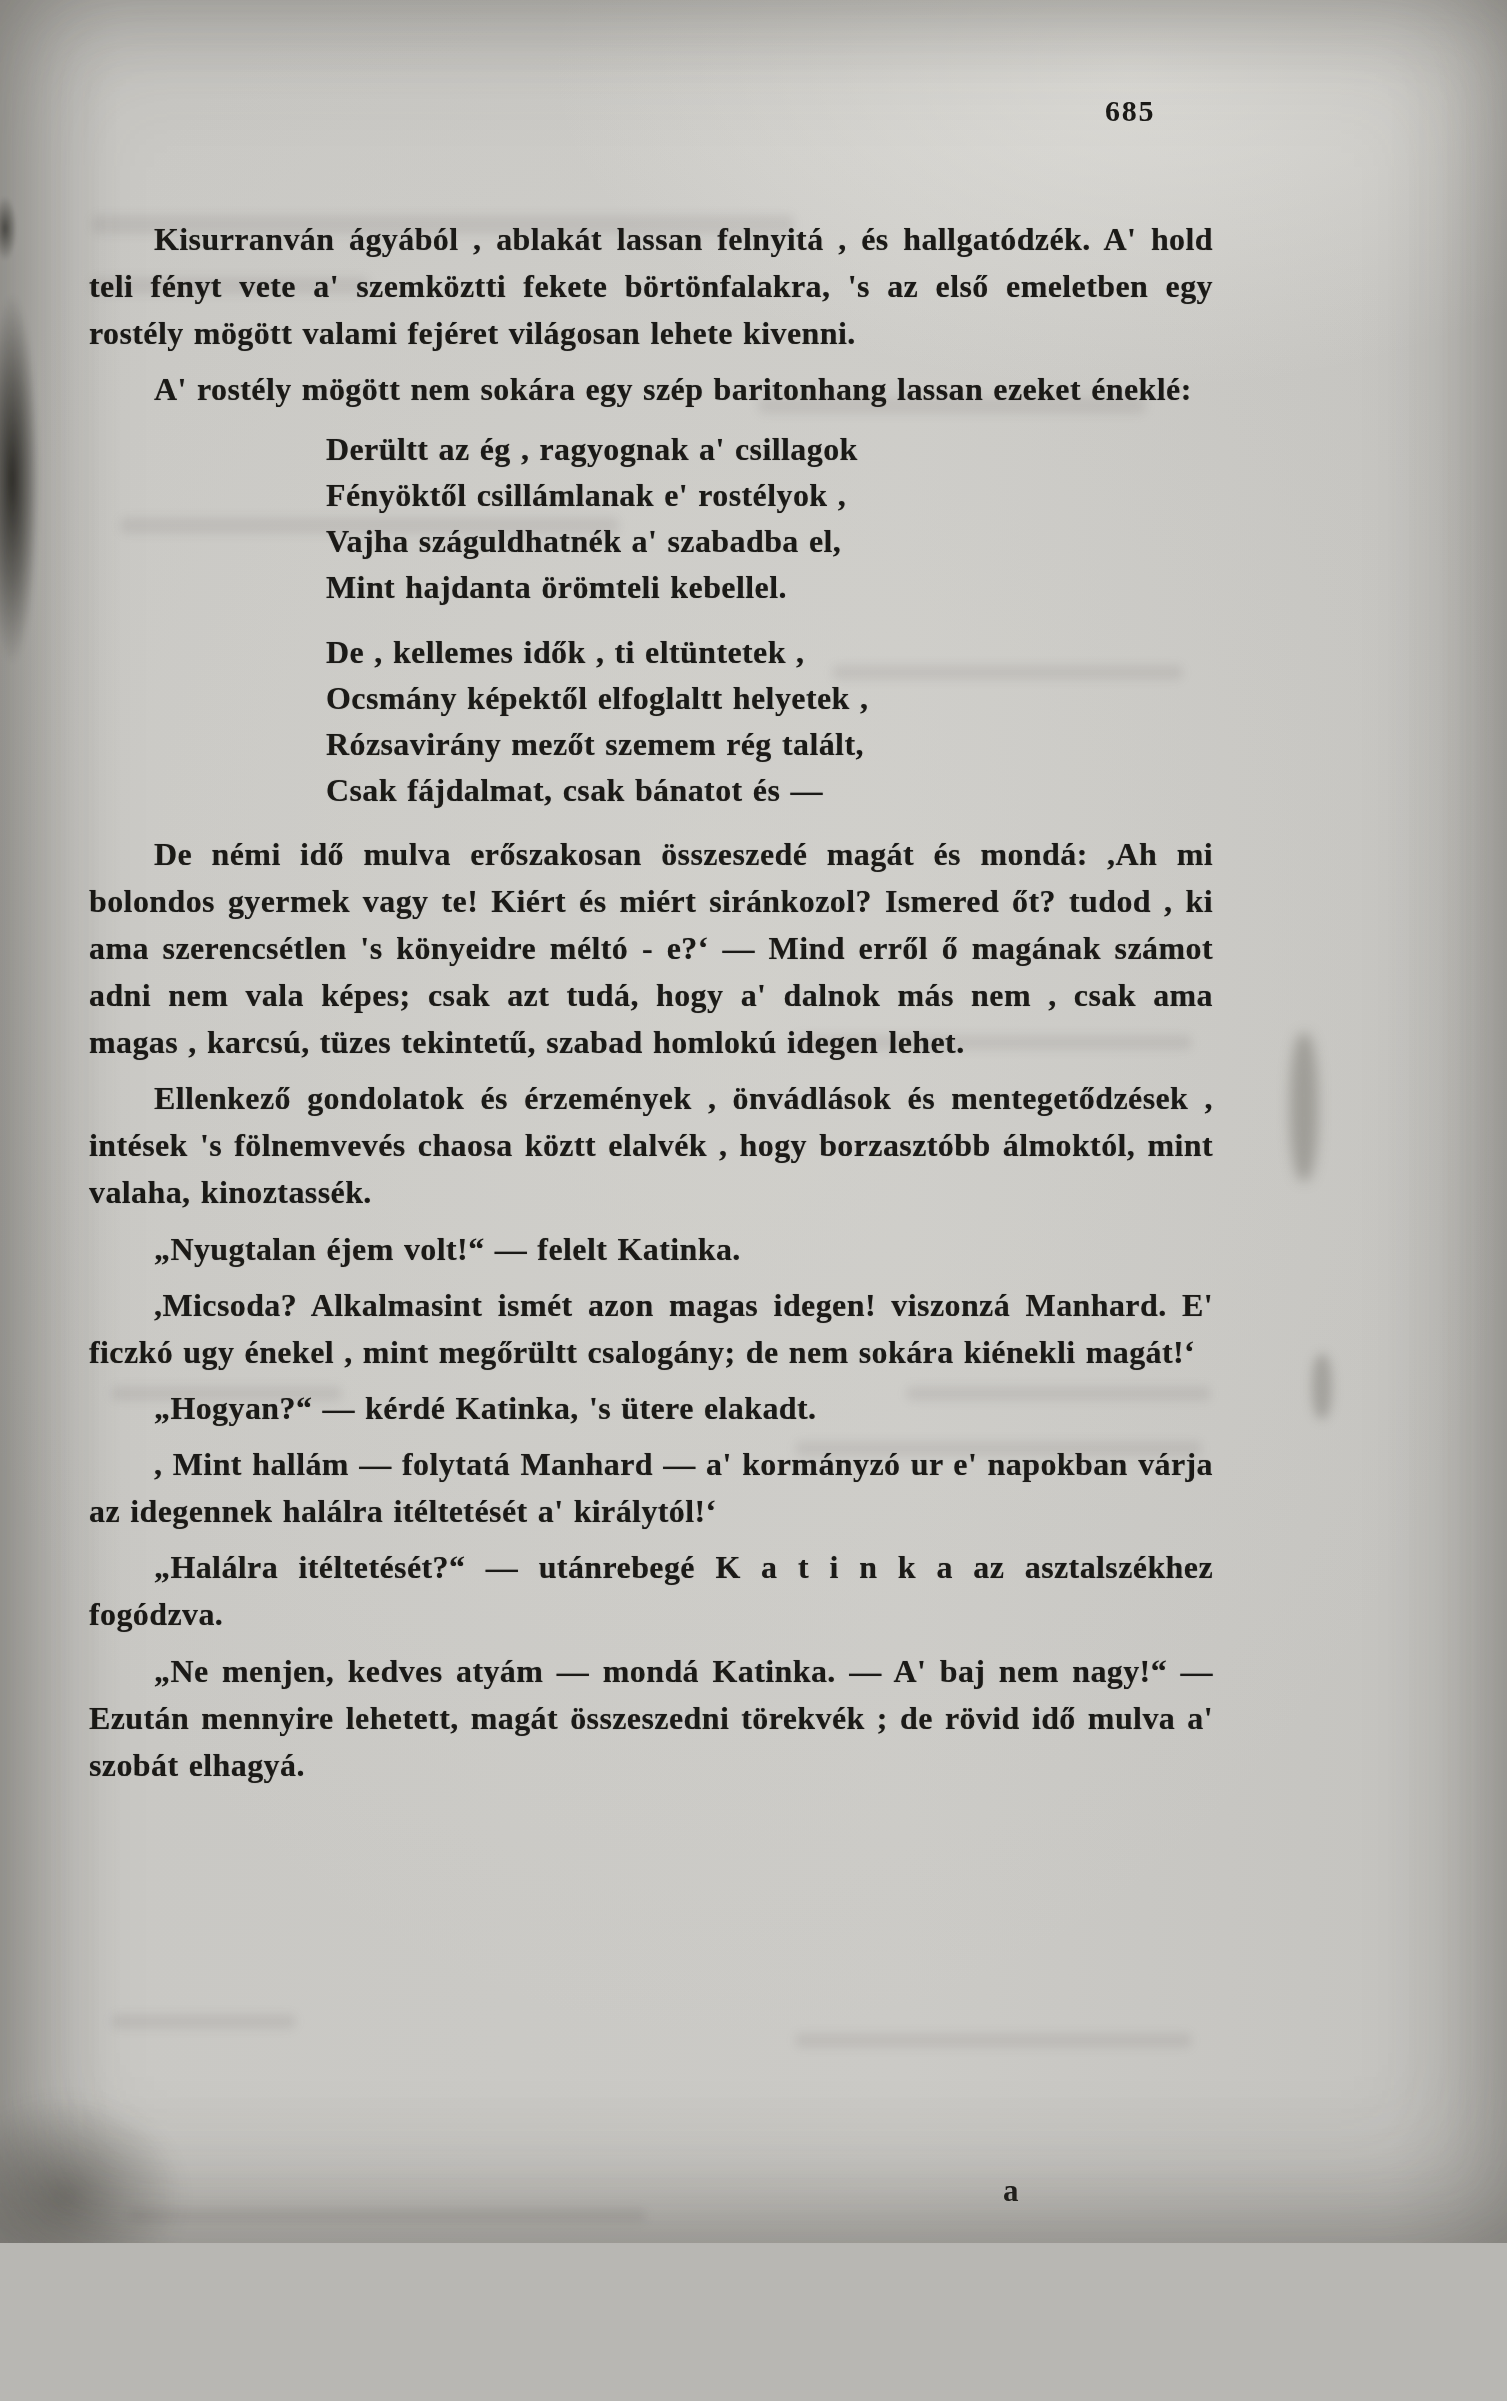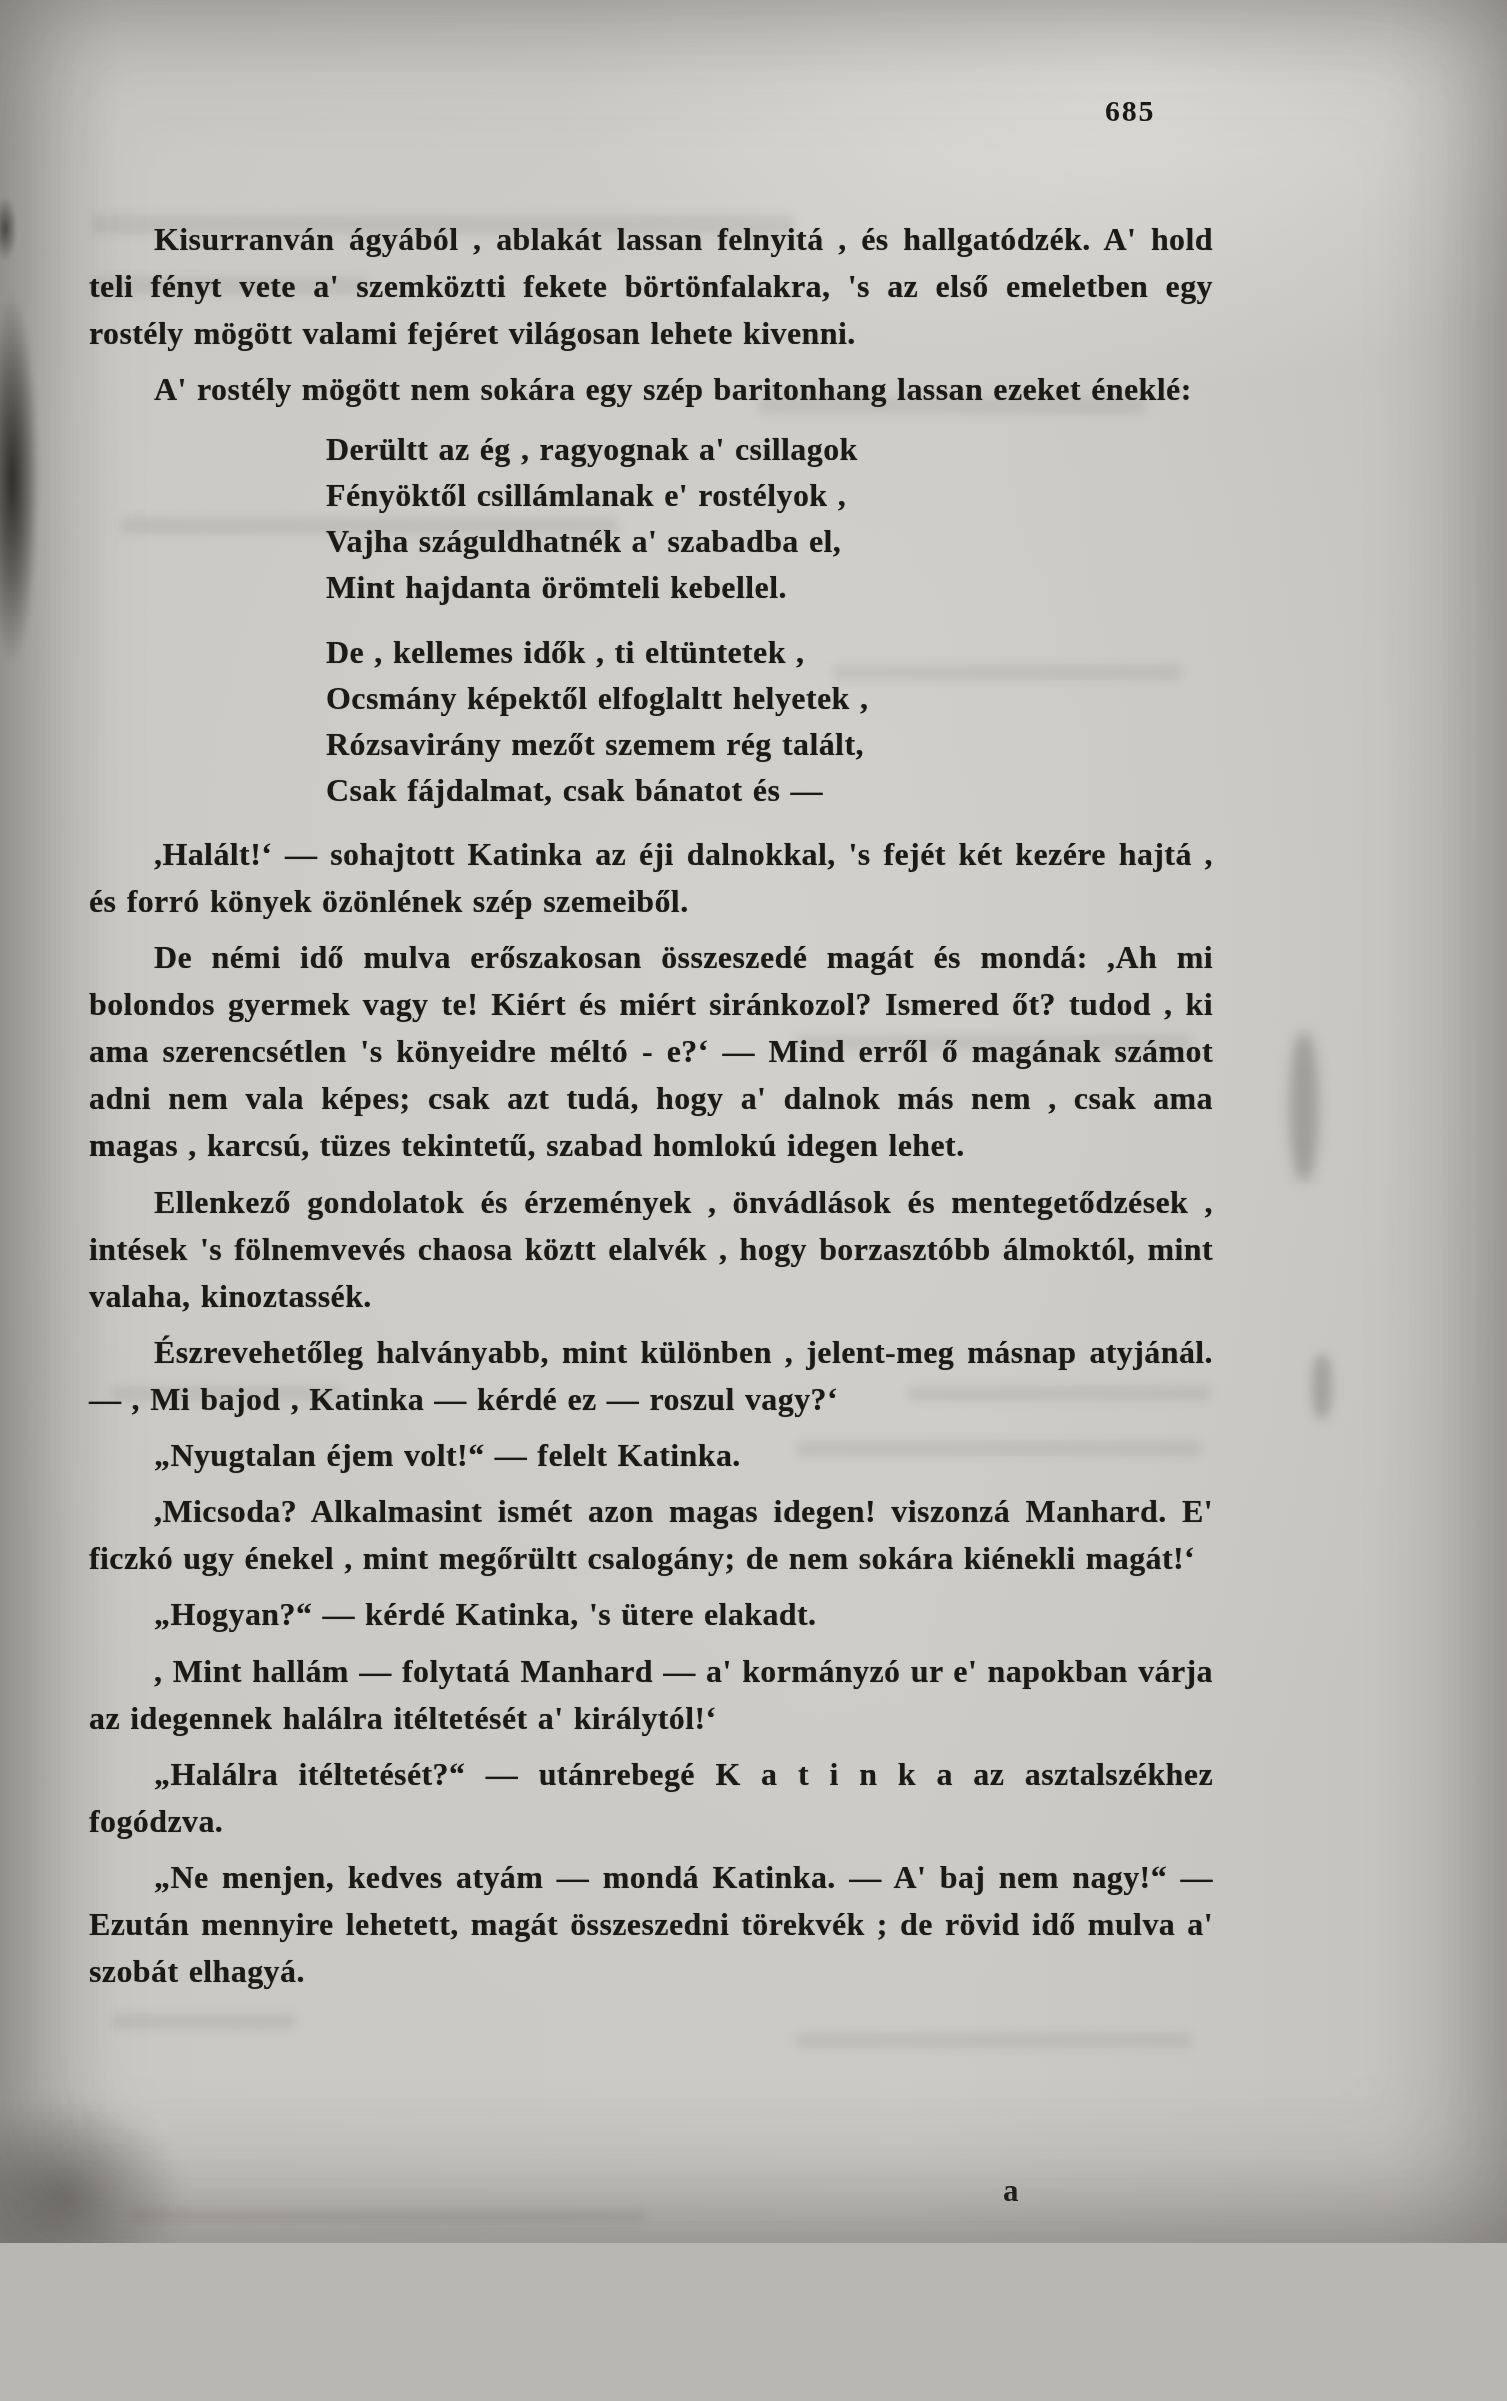--- a/index.html
+++ b/index.html
@@ -171,24 +171,22 @@
     <p class="prose">Kisurranván ágyából , ablakát lassan felnyitá , és hallgatódzék. A' hold teli fényt vete a' szemköztti fekete börtönfalakra, 's az első emeletben egy rostély mögött valami fejéret világosan lehete kivenni.</p>
     <p class="prose">A' rostély mögött nem sokára egy szép baritonhang lassan ezeket éneklé:</p>
     <p class="verse">Derültt az ég , ragyognak a' csillagok
 Fényöktől csillámlanak e' rostélyok ,
 Vajha száguldhatnék a' szabadba el,
 Mint hajdanta örömteli kebellel.</p>
     <p class="verse">De , kellemes idők , ti eltüntetek ,
 Ocsmány képektől elfoglaltt helyetek ,
 Rózsavirány mezőt szemem rég talált,
 Csak fájdalmat, csak bánatot és —</p>
-    <p class="prose">,Halált!‘ — sohajtott Katinka az éji dalnokkal, 's fejét két kezére hajtá , és forró könyek özönlének szép szemeiből.</p>
     <p class="prose">De némi idő mulva erőszakosan összeszedé magát és mondá: ,Ah mi bolondos gyermek vagy te! Kiért és miért siránkozol? Ismered őt? tudod , ki ama szerencsétlen 's könyeidre méltó - e?‘ — Mind erről ő magának számot adni nem vala képes; csak azt tudá, hogy a' dalnok más nem , csak ama magas , karcsú, tüzes tekintetű, szabad homlokú idegen lehet.</p>
     <p class="prose">Ellenkező gondolatok és érzemények , önvádlások és mentegetődzések , intések 's fölnemvevés chaosa köztt elalvék , hogy borzasztóbb álmoktól, mint valaha, kinoztassék.</p>
-    <p class="prose">Észrevehetőleg halványabb, mint különben , jelent-meg másnap atyjánál. — , Mi bajod , Katinka — kérdé ez — roszul vagy?‘</p>
     <p class="prose">„Nyugtalan éjem volt!“ — felelt Katinka.</p>
     <p class="prose">,Micsoda? Alkalmasint ismét azon magas idegen! viszonzá Manhard. E' ficzkó ugy énekel , mint megőrültt csalogány; de nem sokára kiénekli magát!‘</p>
     <p class="prose">„Hogyan?“ — kérdé Katinka, 's ütere elakadt.</p>
     <p class="prose">, Mint hallám — folytatá Manhard — a' kormányzó ur e' napokban várja az idegennek halálra itéltetését a' királytól!‘</p>
     <p class="prose">„Halálra itéltetését?“ — utánrebegé K a t i n k a az asztalszékhez fogódzva.</p>
     <p class="prose">„Ne menjen, kedves atyám — mondá Katinka. — A' baj nem nagy!“ — Ezután mennyire lehetett, magát összeszedni törekvék ; de rövid idő mulva a' szobát elhagyá.</p>
   </div>
 
   <div class="signature-mark">a</div>
 

